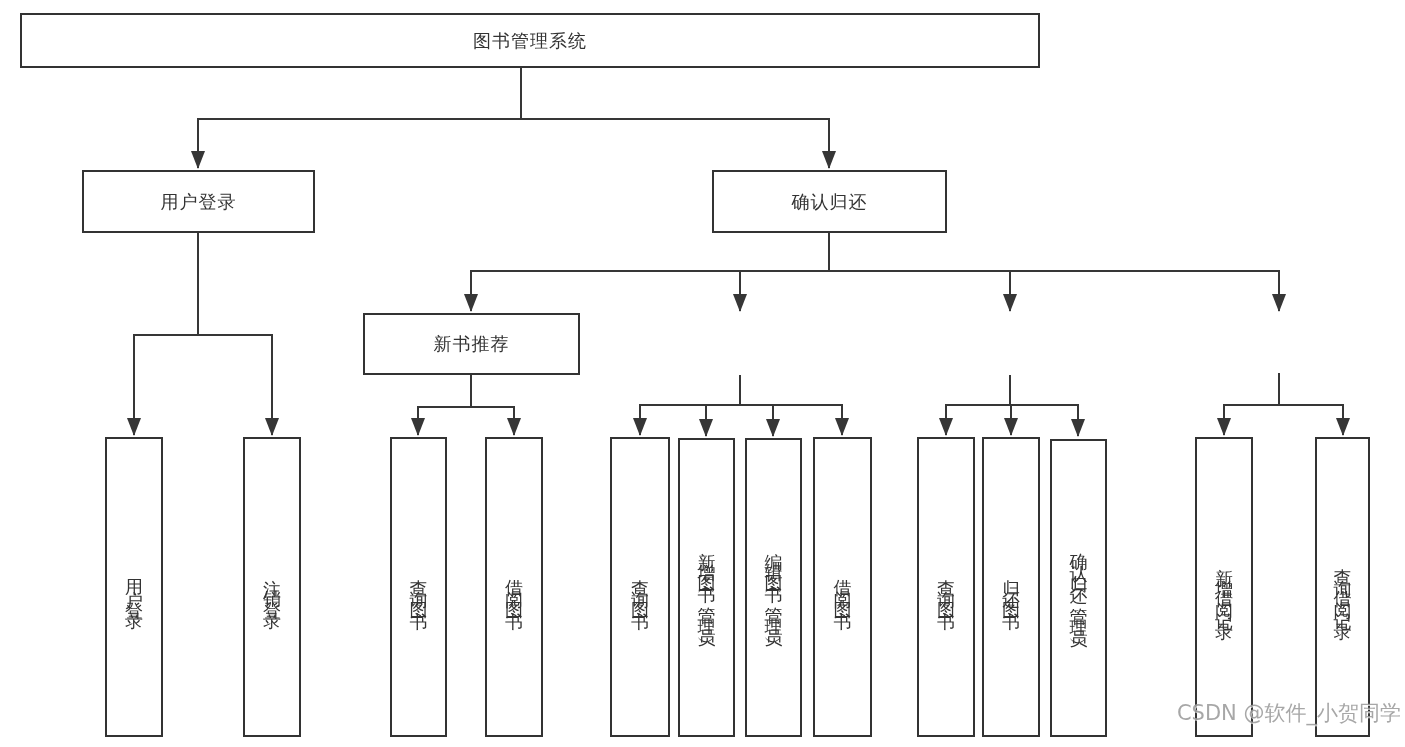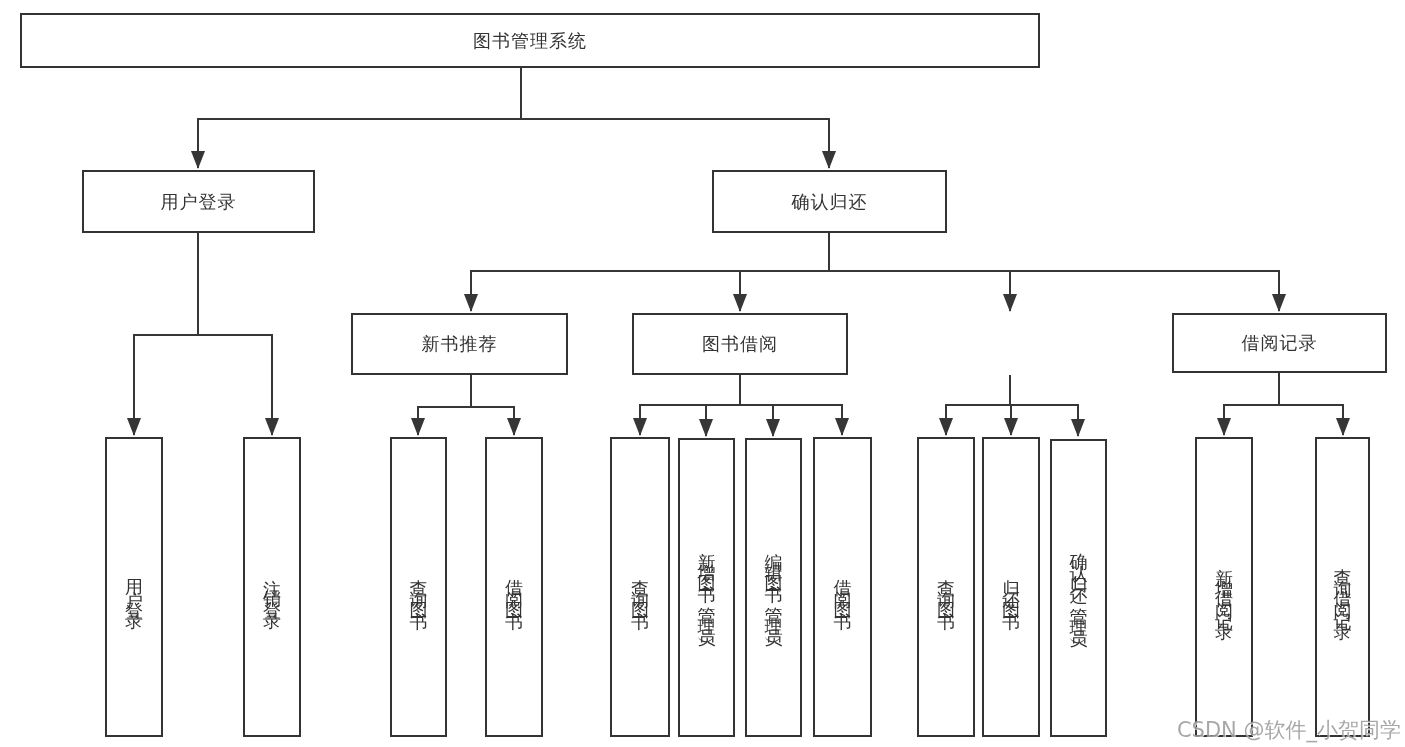--- a/index.html
+++ b/index.html
@@ -34,21 +34,21 @@
   .box-v .vlbl{
     writing-mode:vertical-rl;
     text-orientation:mixed;
     font-size:18px;
     letter-spacing:11px;
     line-height:1;
     white-space:nowrap;
   }
   .watermark{
     position:absolute;
-    right:4px;bottom:3px;
+    right:4px;bottom:20px;
     font-size:21px;
     color:var(--wm);
     opacity:.9;
     text-shadow:1px 1px 0 rgba(255,255,255,.8);
     pointer-events:none;
     white-space:nowrap;
   }
 </style>
 </head>
 <body>
@@ -123,28 +123,22 @@
     <span class="lbl">图书管理系统</span>
   </div>
 
   <div class="node box-h" style="left:82px;top:170px;width:233px;height:63px">
     <span class="lbl">用户登录</span>
   </div>
   <div class="node box-h" style="left:712px;top:170px;width:235px;height:63px">
     <span class="lbl">确认归还</span>
   </div>
 
-  <div class="node box-h" style="left:351px;top:313px;width:217px;height:62px">
+  <div class="node box-h" style="left:363px;top:313px;width:217px;height:62px">
     <span class="lbl">新书推荐</span>
-  </div>
-  <div class="node box-h" style="left:632px;top:313px;width:216px;height:62px">
-    <span class="lbl">图书借阅</span>
-  </div>
-  <div class="node box-h" style="left:1172px;top:313px;width:215px;height:60px">
-    <span class="lbl">借阅记录</span>
   </div>
 
   <div class="node box-v" style="left:105px;top:437px;width:58px;height:300px">
     <span class="vlbl">用户登录</span>
   </div>
   <div class="node box-v" style="left:243px;top:437px;width:58px;height:300px">
     <span class="vlbl">注销登录</span>
   </div>
 
   <div class="node box-v" style="left:390px;top:437px;width:57px;height:300px">

